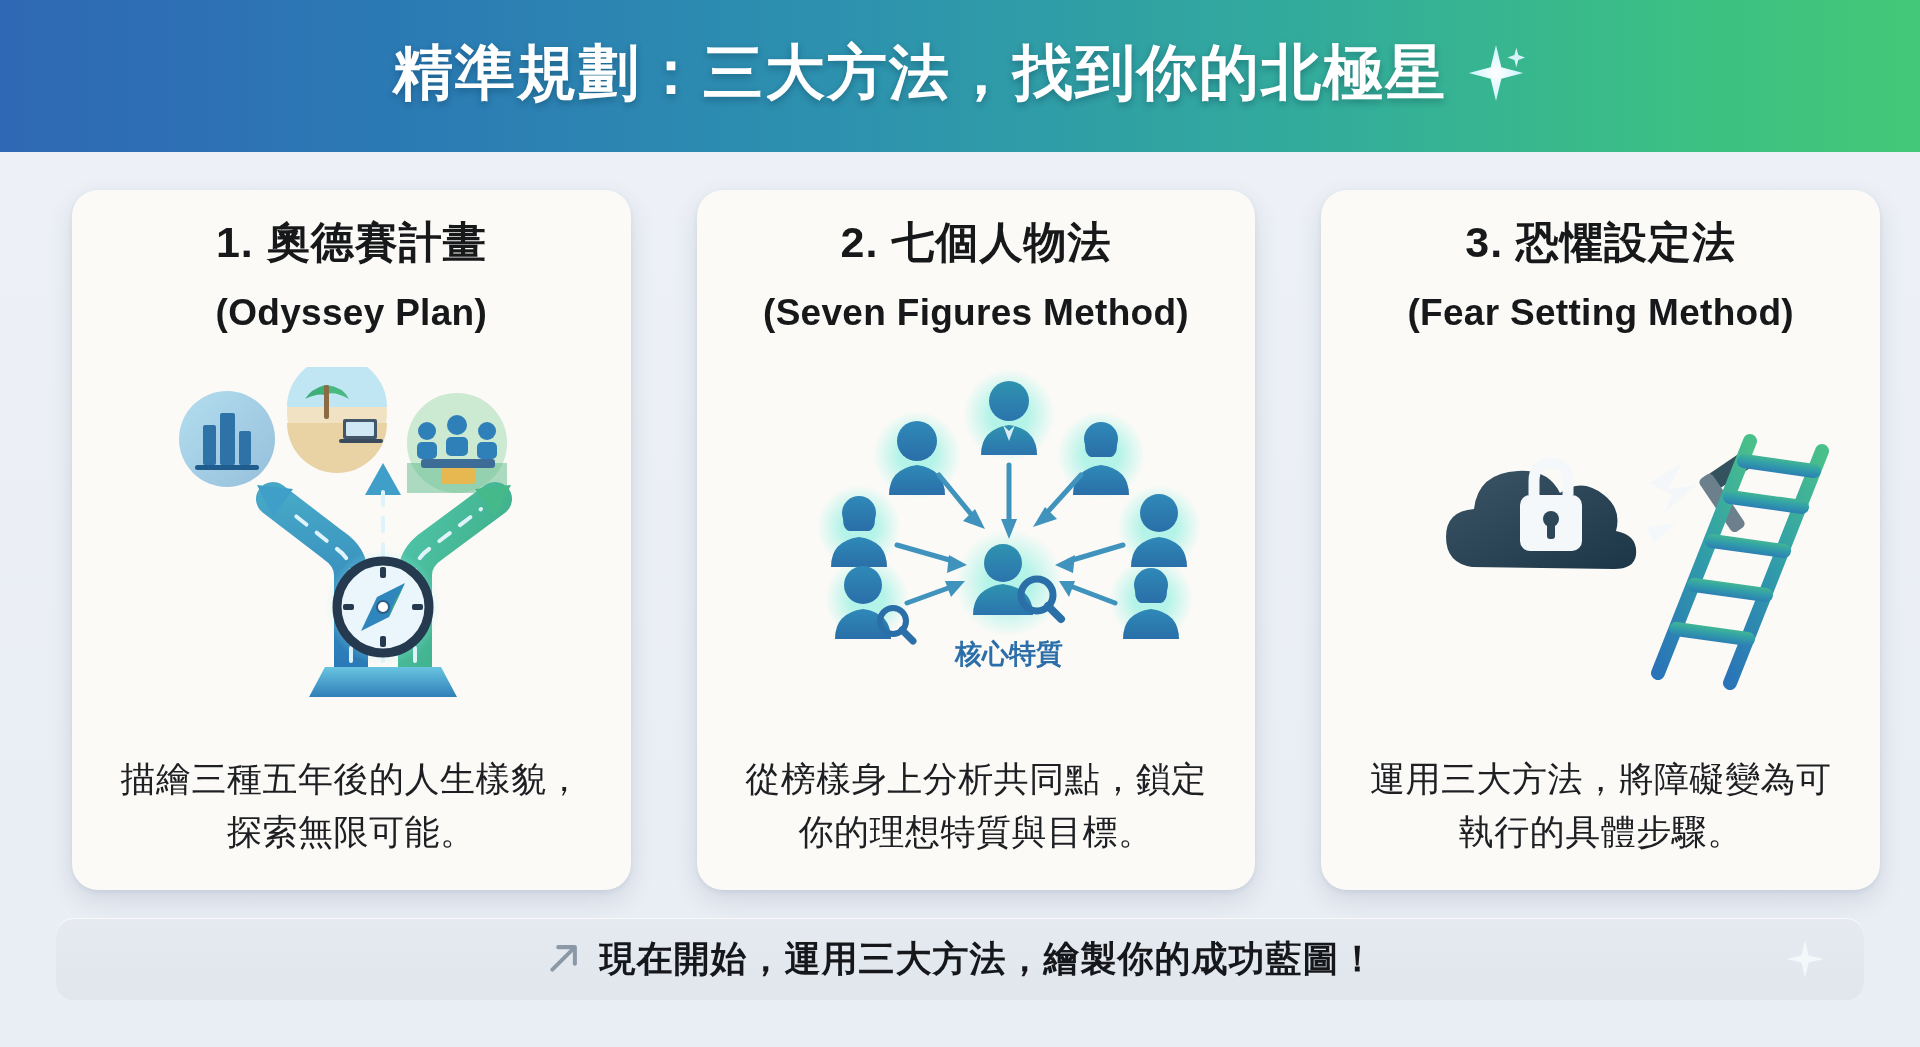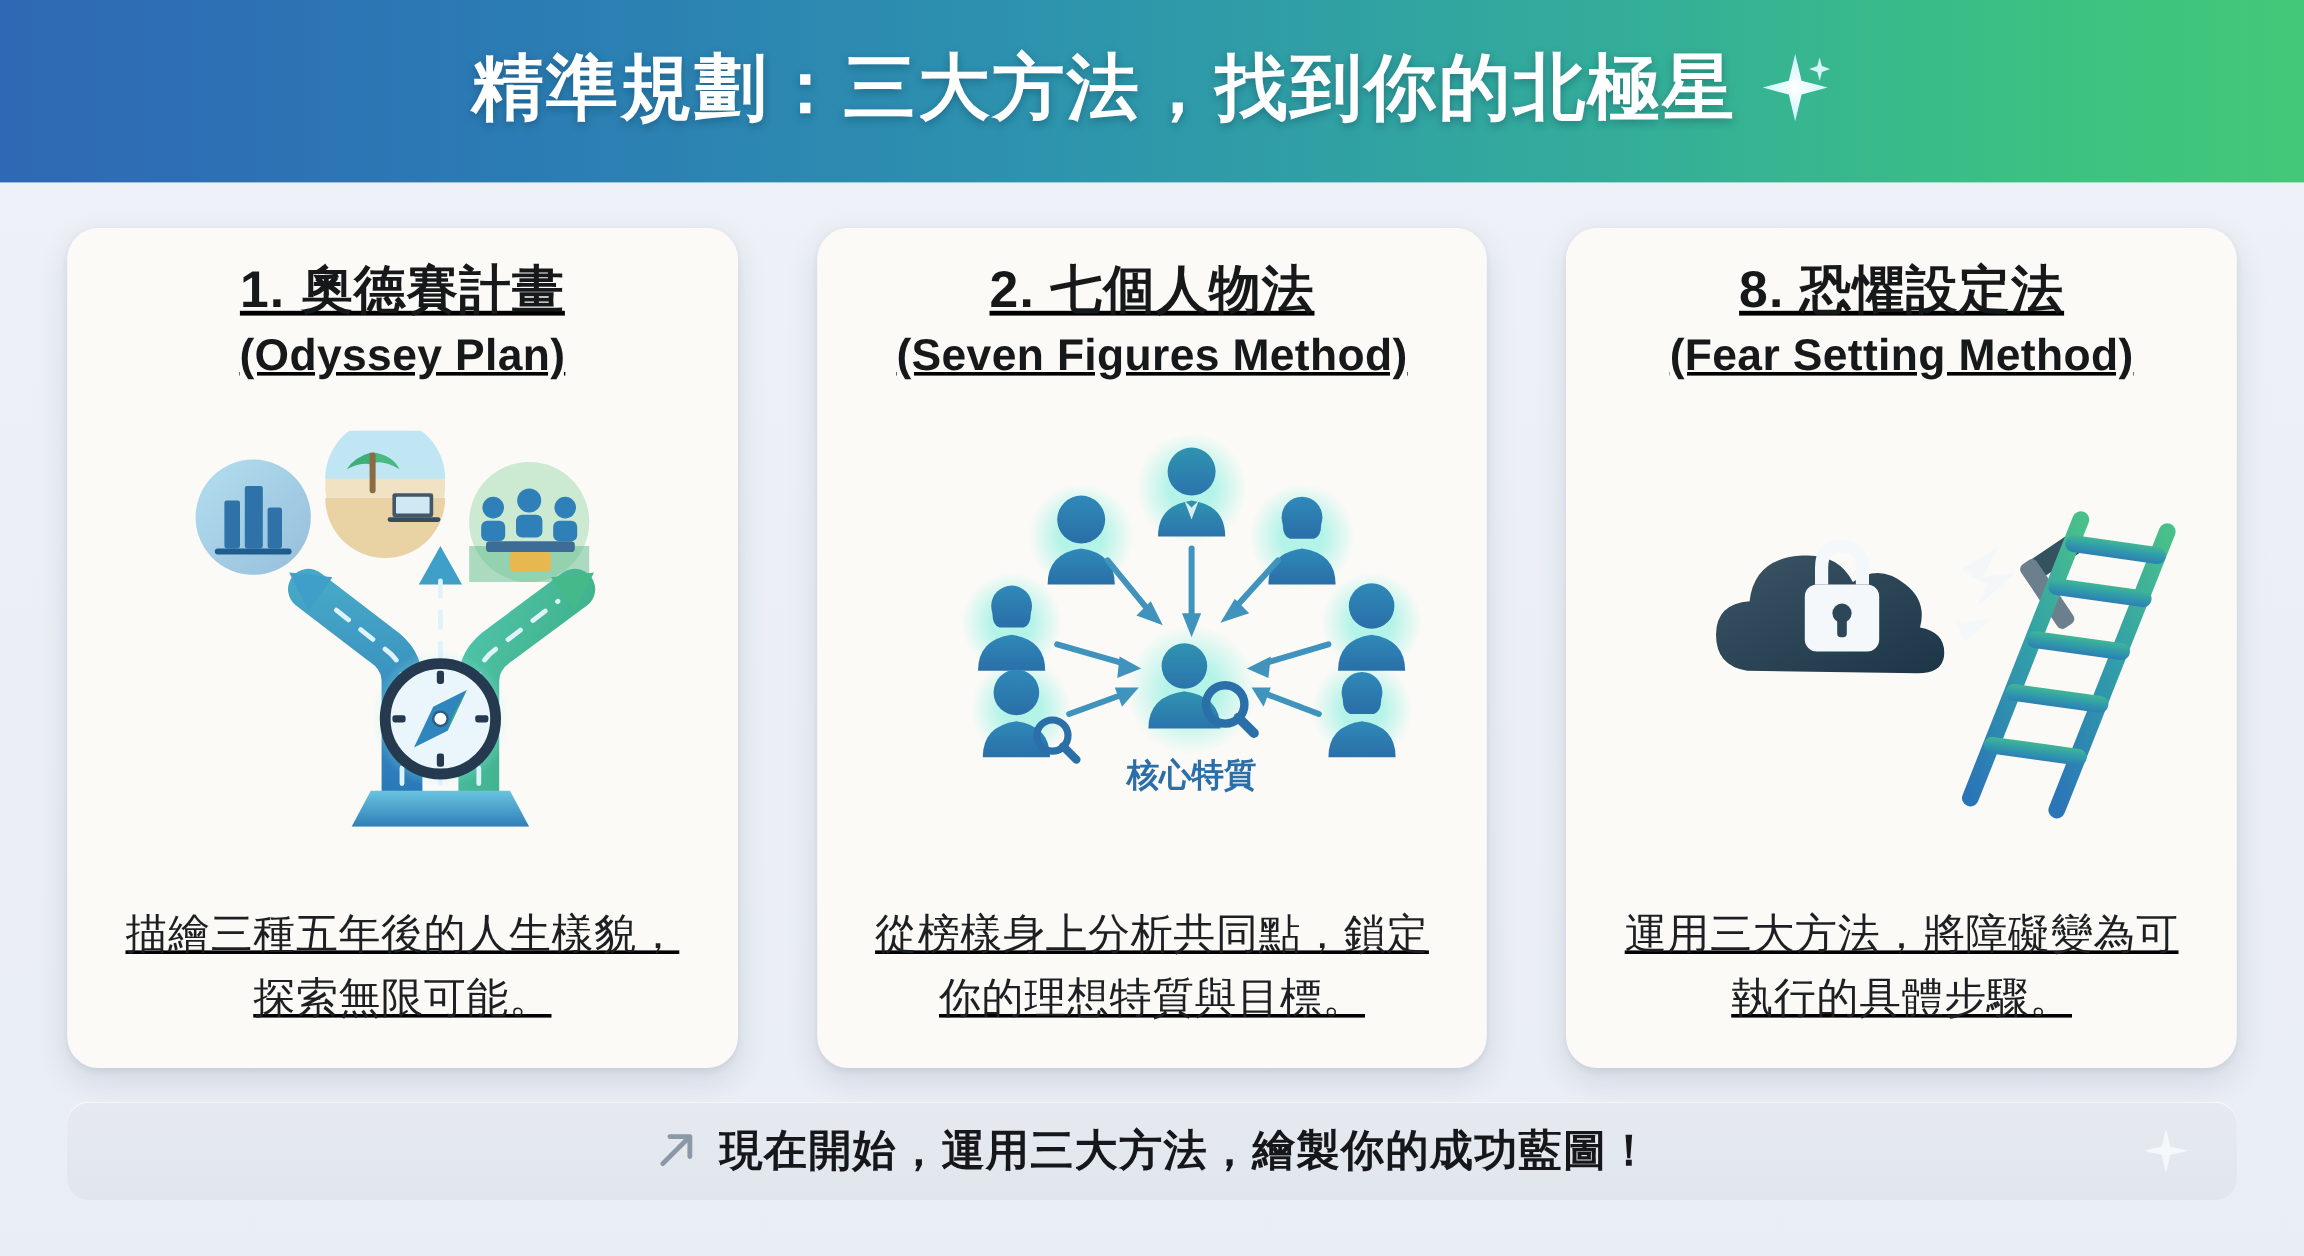--- a/index.html
+++ b/index.html
@@ -22,36 +22,36 @@
   .header-inner { display:flex; align-items:center; gap:18px; padding-bottom:6px; }
   .header-title {
     color:#ffffff; font-size:60px; font-weight:bold; letter-spacing:2px;
     text-shadow:0 3px 7px rgba(0,40,60,.33);
     white-space:nowrap;
   }
   .sparkle-hdr { width:62px; height:62px; display:block; }
 
   
   .cards {
-    position:absolute; left:56px; top:190px; width:1808px; height:700px;
-    display:flex; gap:66px;text-decoration:underline;
+    position:absolute; left:72px; top:190px; width:1808px; height:700px;
+    display:flex; gap:66px;
   }
   .card {
     flex:1 1 0; background:#fbfaf7; border-radius:26px;
     box-shadow:0 10px 26px rgba(42,62,92,.13), 0 2px 5px rgba(42,62,92,.08);
     padding:28px 26px 26px; display:flex; flex-direction:column; align-items:center;
     position:relative;
   }
   .card-title {
     font-size:43px; font-weight:bold; color:#17181a; letter-spacing:1px;
     line-height:1.16; text-align:center; white-space:nowrap;
   }
   .card-sub {
     font-size:37px; font-weight:bold; color:#17181a; letter-spacing:.3px;
-    margin-top:7px; text-align:center; white-space:nowrap;
+    margin-top:24px; text-align:center; white-space:nowrap;
   }
   .illus { flex:1 1 auto; display:flex; align-items:center; justify-content:flex-end;
            width:100%; margin-top:4px; }
   .illus svg { display:block; }
   .card-body {
     font-size:35px; line-height:1.52; color:#1d1f22; text-align:center;
     letter-spacing:.5px; padding:0 10px 6px; font-weight:500;margin-top:25px;
   }
 
   
@@ -294,21 +294,21 @@
             </g>
           </g>
 
           <text class="core-label" x="220" y="296" text-anchor="middle">核心特質</text>
         </svg>
       </div>
       <div class="card-body">從榜樣身上分析共同點，鎖定你的理想特質與目標。</div>
     </div>
 
     <div class="card">
-      <div class="card-title">8. 恐懼設定法</div>
+      <div class="card-title">3. 恐懼設定法</div>
       <div class="card-sub">(Fear Setting Method)</div>
       <div class="illus">
         <svg width="440" height="330" viewBox="0 0 440 330">
           <defs>
             <linearGradient id="cl" x1="0" y1="0" x2="1" y2="1">
               <stop offset="0%" stop-color="#3b5566"></stop>
                 <stop offset="100%" stop-color="#1d3647"></stop>
             </linearGradient>
             <linearGradient id="ld" x1="0" y1="1" x2="1" y2="0">
               <stop offset="0%" stop-color="#2a74b8"></stop>

